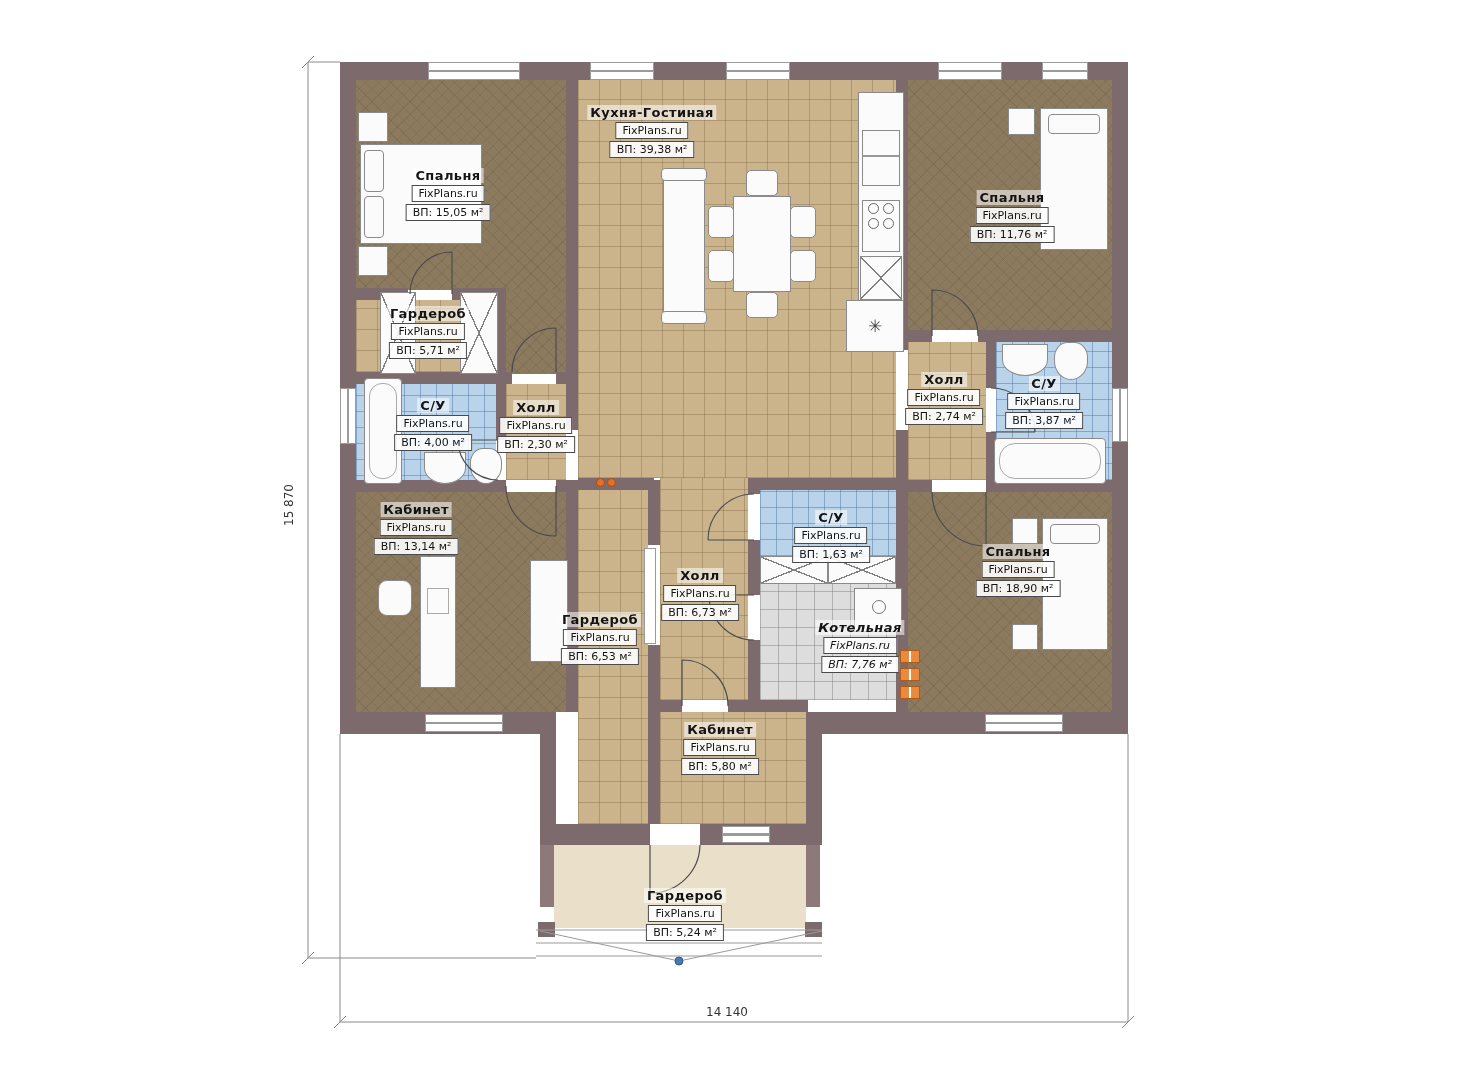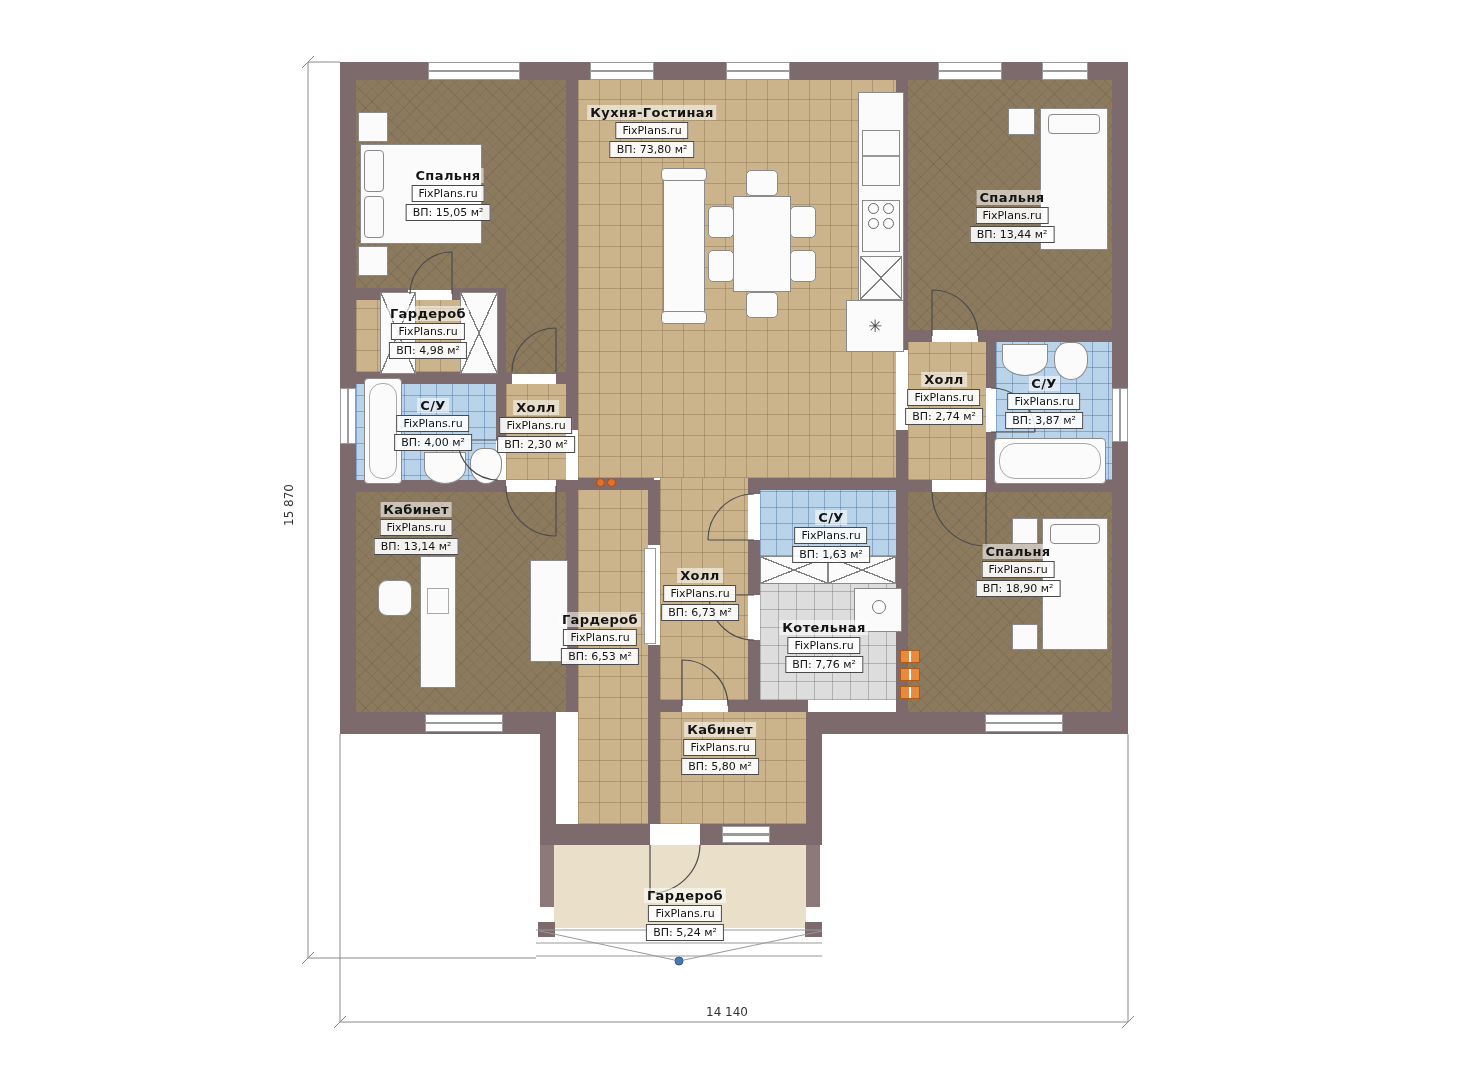--- a/index.html
+++ b/index.html
@@ -215,36 +215,36 @@
       <path d="M340,1022 H1128 M334,1028 L346,1016 M1122,1028 L1134,1016 M340,1022 V734 M1128,1022 V734"></path>
     </g>
   </svg>
 
   <div class="dim-label" style="left:268px;top:498px;transform:rotate(-90deg);transform-origin:center;">15 870</div>
   <div class="dim-label" style="left:706px;top:1005px;">14 140</div>
 
   <div class="room-label" style="left:652px;top:105px;">
     <div class="rl-name">Кухня-Гостиная</div>
     <div class="rl-box">FixPlans.ru</div>
-    <div class="rl-box">ВП: 73,80 м²</div>
+    <div class="rl-box">ВП: 39,38 м²</div>
   </div>
   <div class="room-label" style="left:448px;top:168px;">
     <div class="rl-name">Спальня</div>
     <div class="rl-box">FixPlans.ru</div>
     <div class="rl-box">ВП: 15,05 м²</div>
   </div>
   <div class="room-label" style="left:1012px;top:190px;">
     <div class="rl-name">Спальня</div>
     <div class="rl-box">FixPlans.ru</div>
-    <div class="rl-box">ВП: 13,44 м²</div>
+    <div class="rl-box">ВП: 11,76 м²</div>
   </div>
   <div class="room-label" style="left:428px;top:306px;">
     <div class="rl-name">Гардероб</div>
     <div class="rl-box">FixPlans.ru</div>
-    <div class="rl-box">ВП: 4,98 м²</div>
+    <div class="rl-box">ВП: 5,71 м²</div>
   </div>
   <div class="room-label" style="left:433px;top:398px;">
     <div class="rl-name">С/У</div>
     <div class="rl-box">FixPlans.ru</div>
     <div class="rl-box">ВП: 4,00 м²</div>
   </div>
   <div class="room-label" style="left:536px;top:400px;">
     <div class="rl-name">Холл</div>
     <div class="rl-box">FixPlans.ru</div>
     <div class="rl-box">ВП: 2,30 м²</div>
@@ -272,21 +272,21 @@
   <div class="room-label" style="left:700px;top:568px;">
     <div class="rl-name">Холл</div>
     <div class="rl-box">FixPlans.ru</div>
     <div class="rl-box">ВП: 6,73 м²</div>
   </div>
   <div class="room-label" style="left:600px;top:612px;">
     <div class="rl-name">Гардероб</div>
     <div class="rl-box">FixPlans.ru</div>
     <div class="rl-box">ВП: 6,53 м²</div>
   </div>
-  <div class="room-label" style="left:824px;top:620px;">
+  <div class="room-label" style="left:860px;top:620px;font-style:italic;">
     <div class="rl-name">Котельная</div>
     <div class="rl-box">FixPlans.ru</div>
     <div class="rl-box">ВП: 7,76 м²</div>
   </div>
   <div class="room-label" style="left:1018px;top:544px;">
     <div class="rl-name">Спальня</div>
     <div class="rl-box">FixPlans.ru</div>
     <div class="rl-box">ВП: 18,90 м²</div>
   </div>
   <div class="room-label" style="left:720px;top:722px;">

